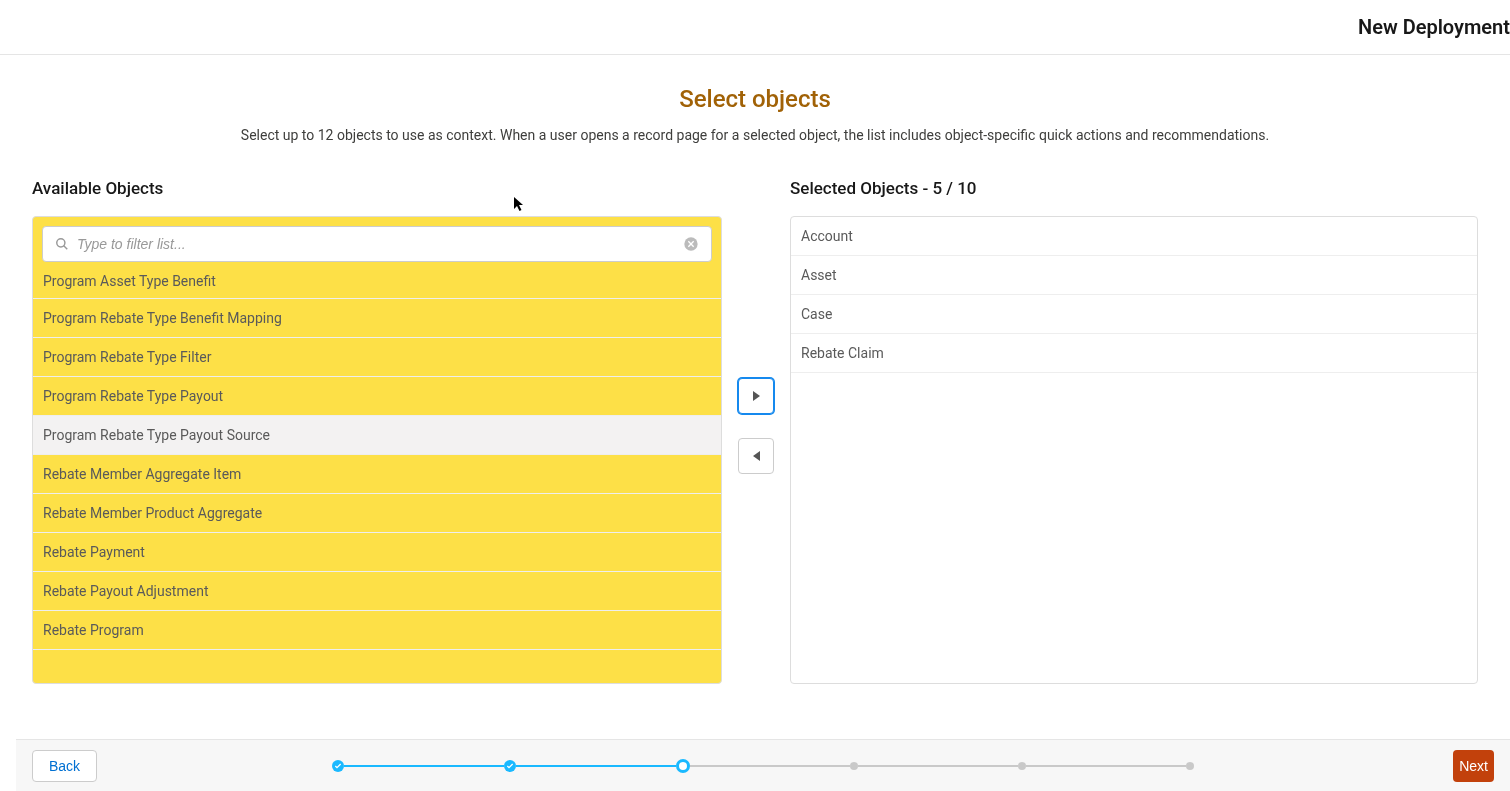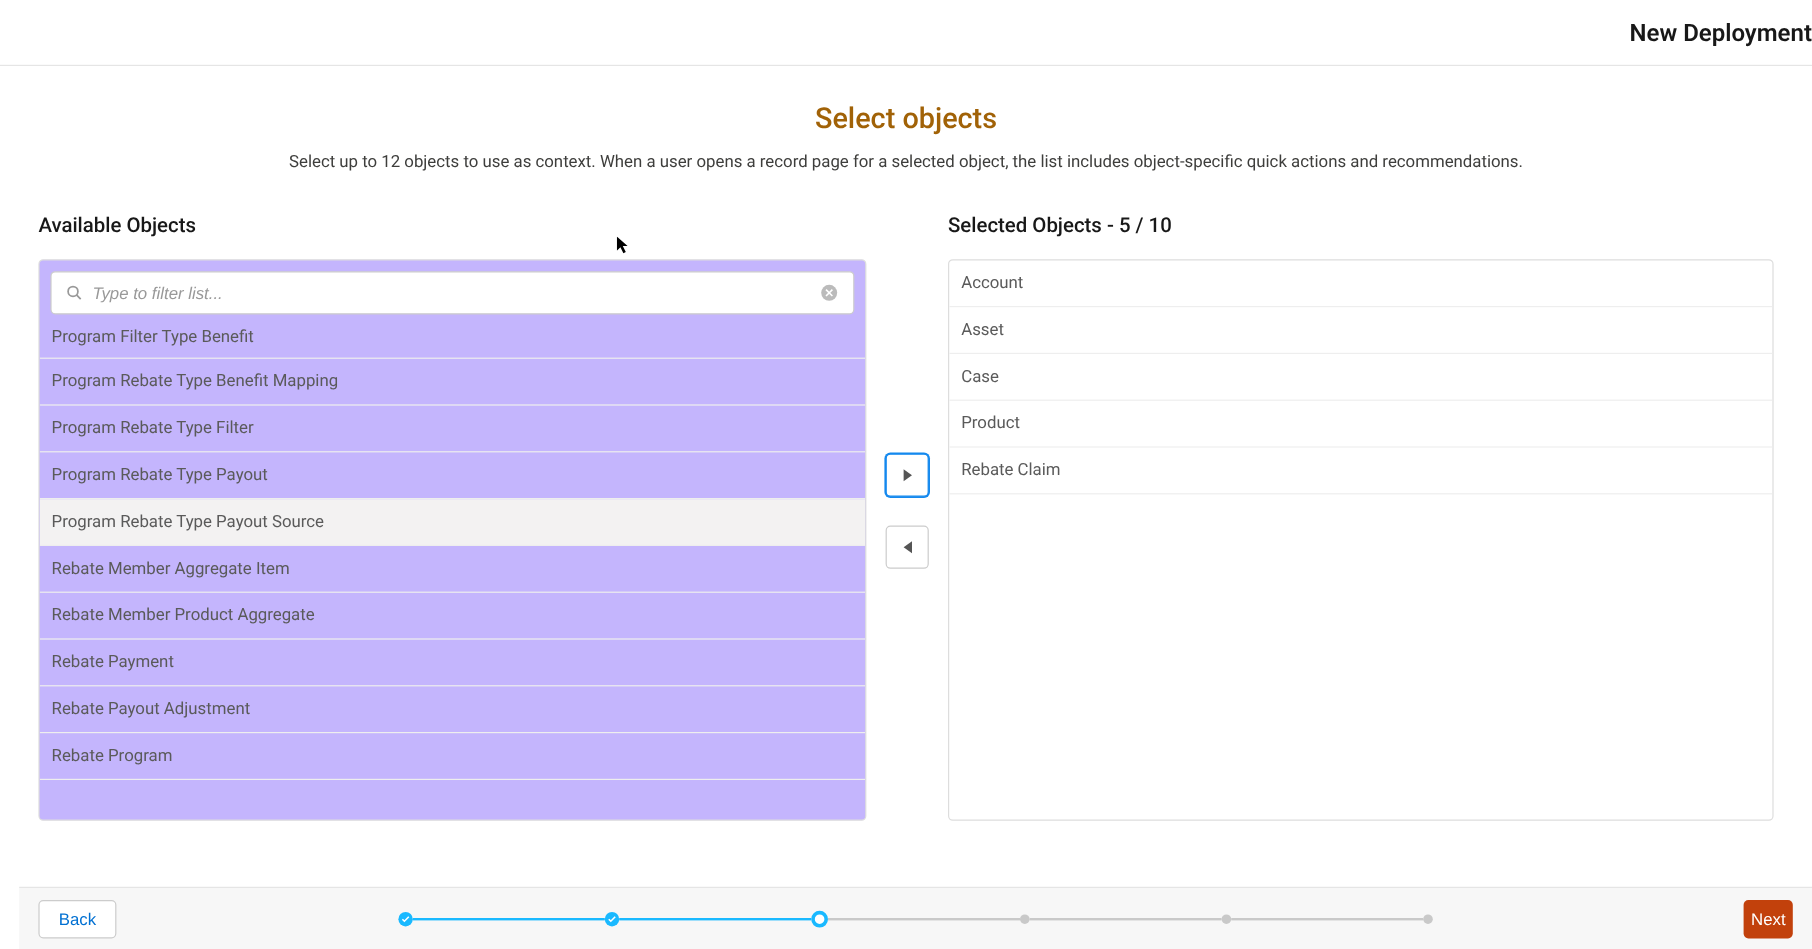--- a/index.html
+++ b/index.html
@@ -61,21 +61,21 @@
       font-size: 17px;
       font-weight: 500;
       color: #181818;
       margin-bottom: 18px;
     }
     .list-box {
       border: 1px solid #ddd;
       border-radius: 4px;
       height: 468px;
       overflow: hidden;
-      background: #c4b5fd;
+      background: #fde047;
     }
     .search-wrap {
       padding: 9px;
     }
     .search-field {
       position: relative;
       border: 1px solid #ccc;
       border-radius: 4px;
       background: #fff;
       height: 36px;
@@ -290,21 +290,21 @@
               <line x1="21" y1="21" x2="15" y2="15"></line>
             </svg>
             <input type="text" class="search-input" placeholder="Type to filter list..." style="">
             <svg class="clear-icon" viewBox="0 0 24 24" fill="currentColor">
               <circle cx="12" cy="12" r="10"></circle>
               <path d="M8 8 L16 16 M16 8 L8 16" stroke="#fff" stroke-width="2"></path>
             </svg>
           </div>
         </div>
         <div class="list-items">
-          <div class="list-item first-partial">Program Filter Type Benefit</div>
+          <div class="list-item first-partial">Program Asset Type Benefit</div>
           <div class="list-item">Program Rebate Type Benefit Mapping</div>
           <div class="list-item">Program Rebate Type Filter</div>
           <div class="list-item">Program Rebate Type Payout</div>
           <div class="list-item highlighted">Program Rebate Type Payout Source</div>
           <div class="list-item">Rebate Member Aggregate Item</div>
           <div class="list-item">Rebate Member Product Aggregate</div>
           <div class="list-item">Rebate Payment</div>
           <div class="list-item">Rebate Payout Adjustment</div>
           <div class="list-item">Rebate Program</div>
         </div>
@@ -319,21 +319,20 @@
         <div class="triangle-left"></div>
       </div>
     </div>
 
     <div class="panel-right">
       <div class="panel-title">Selected Objects - 5 / 10</div>
       <div class="selected-list">
         <div class="selected-item">Account</div>
         <div class="selected-item">Asset</div>
         <div class="selected-item">Case</div>
-        <div class="selected-item">Product</div>
         <div class="selected-item">Rebate Claim</div>
       </div>
     </div>
   </div>
 </div>
 
 <div class="footer">
   <button class="btn-back">Back</button>
   <div class="footer-spacer"></div>
 

